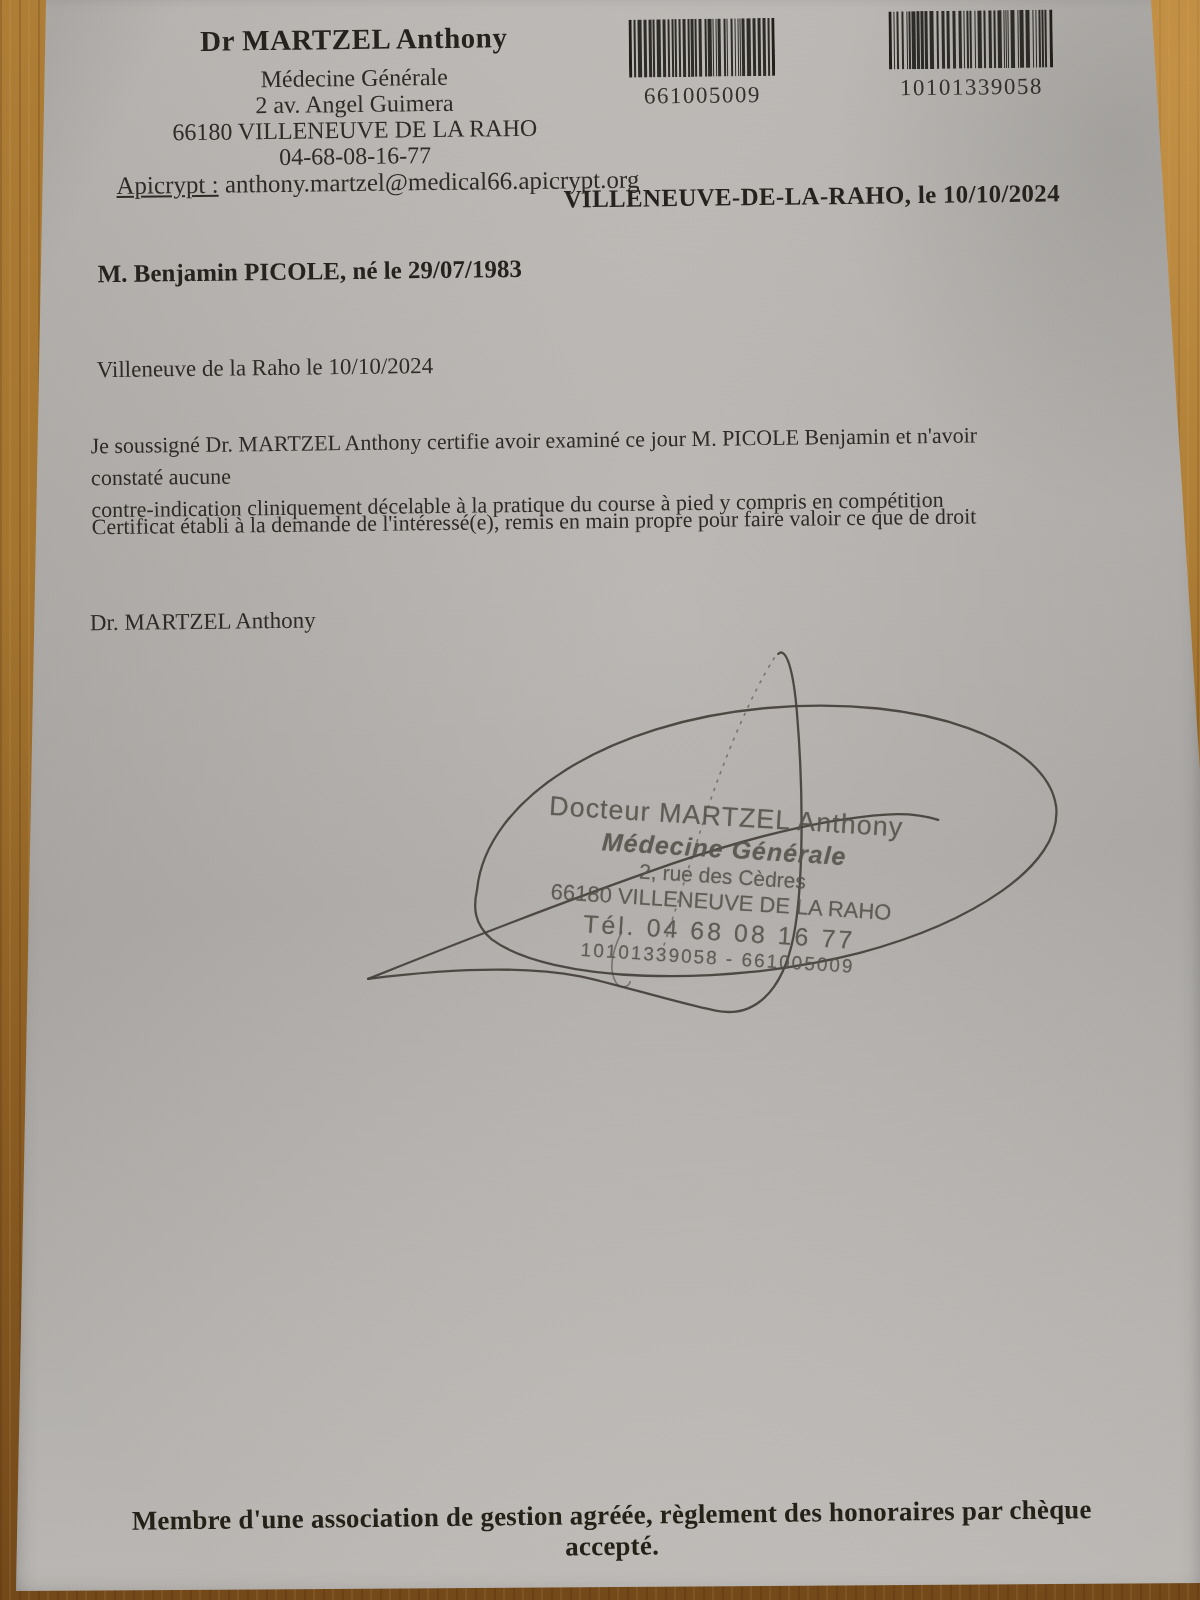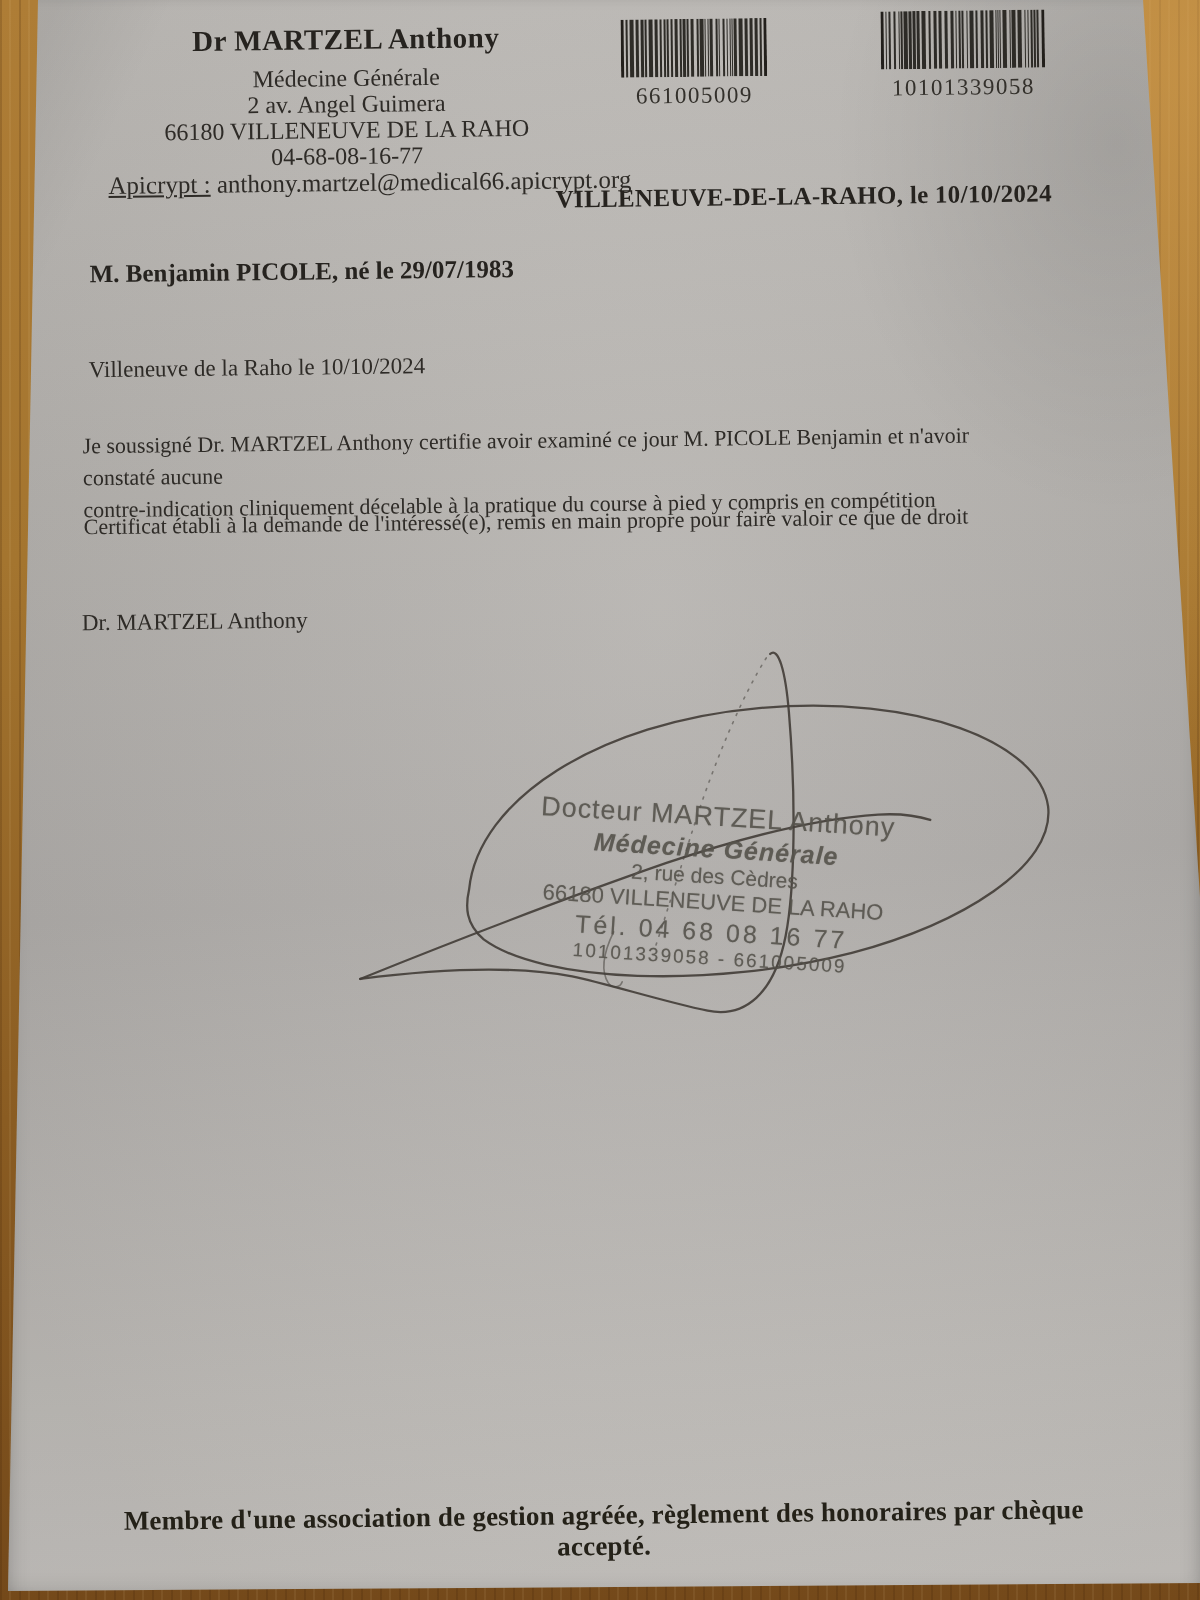--- a/index.html
+++ b/index.html
@@ -19,20 +19,21 @@
     clip-path:polygon(38px 0px,1143px 0px,1200px 898px,1200px 1583px,8px 1591px);
     background:
       radial-gradient(ellipse at 93% 9%, rgba(0,0,0,.10), rgba(0,0,0,0) 18%),
       radial-gradient(ellipse at 55% 38%, rgba(255,255,255,.09), rgba(0,0,0,.07) 85%),
       linear-gradient(115deg, rgba(0,0,0,.06) 0 3%, rgba(0,0,0,0) 9%),
       linear-gradient(176deg,#c1beba 0%,#b6b3af 30%,#b0adaa 55%,#c2bfbb 84%,#cac7c3 100%);
     box-shadow:
       inset 20px 0 26px -18px rgba(0,0,0,.38),
       inset -14px 0 22px -16px rgba(0,0,0,.22),
       inset 0 -18px 26px -18px rgba(0,0,0,.30);
+    margin-left: 8px;
   }
   .content{position:absolute;inset:0;transform:rotate(-0.7deg);transform-origin:50% 50%;color:#2e2b27;}
   .abs{position:absolute;}
   .center{text-align:center;}
   .hdr-name{font-size:29px;font-weight:bold;letter-spacing:.5px;margin-bottom:9px;color:#26231f;}
   .hdr-line{font-size:24px;line-height:26px;}
   .apicrypt{font-size:25px;}
   .apicrypt .lbl{text-decoration:underline;}
   .bc-num{font-size:23px;letter-spacing:1.5px;margin-top:2px;color:#33302b;}
   .bold-line{font-weight:bold;color:#26231f;}

